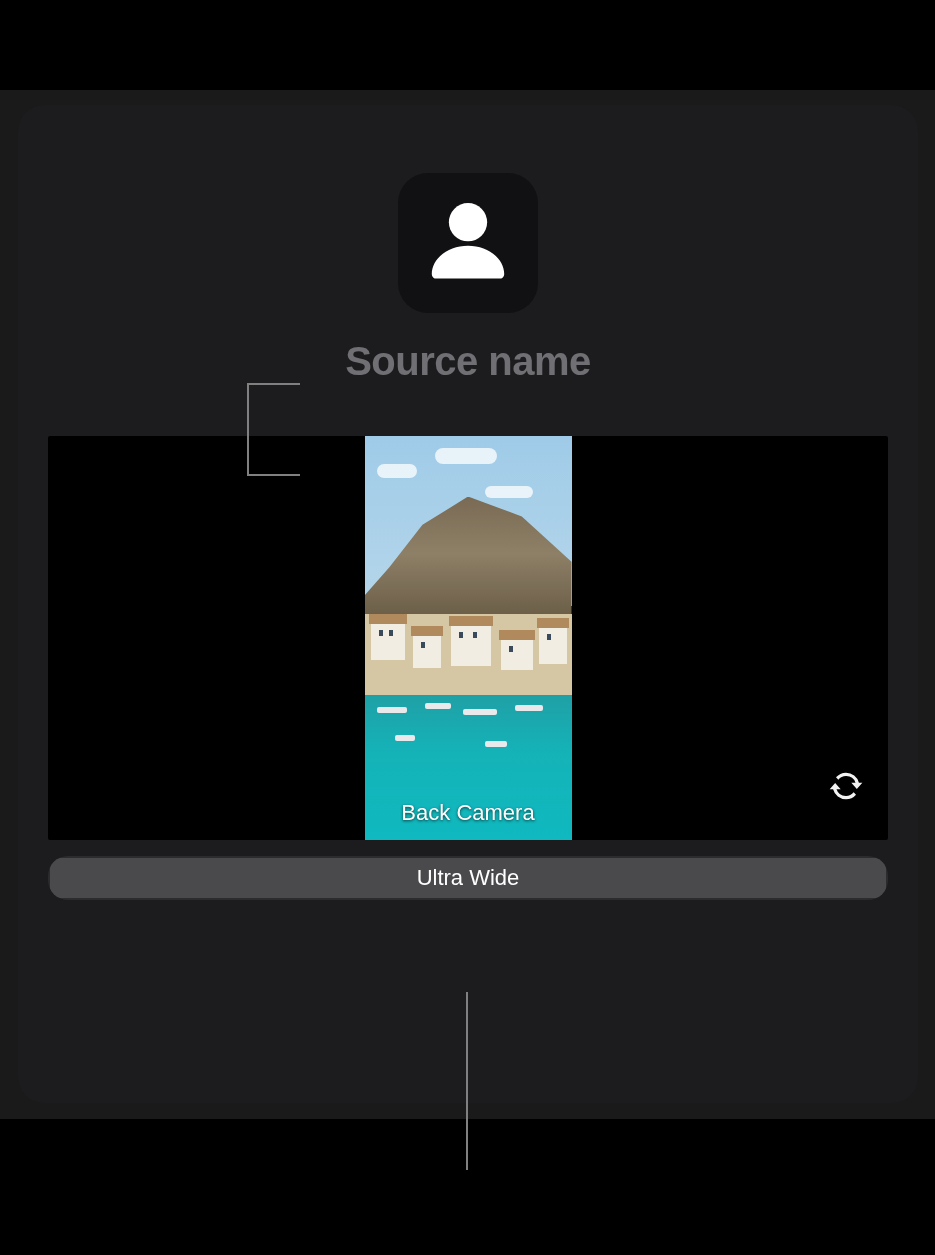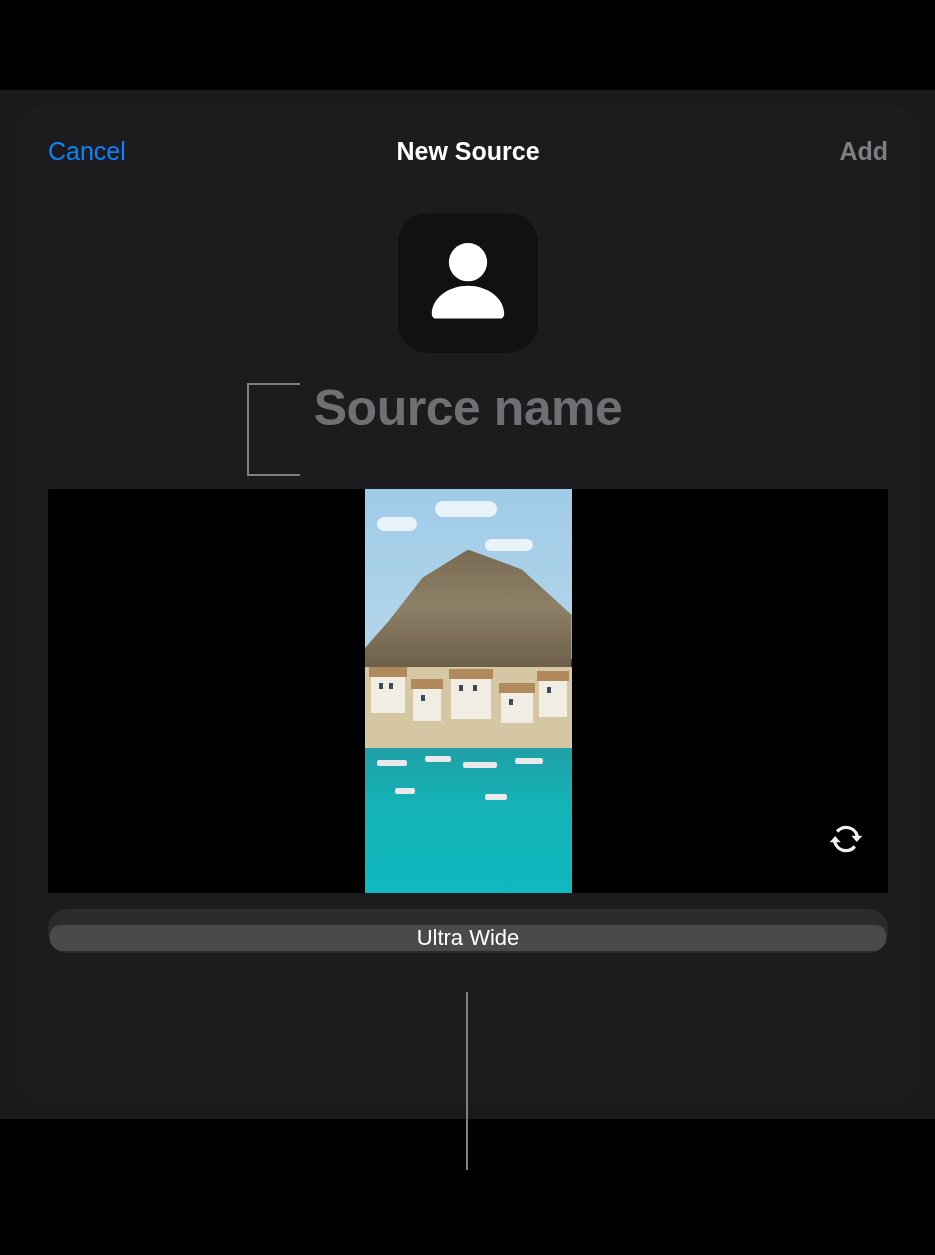--- a/index.html
+++ b/index.html
@@ -70,21 +70,21 @@
     }
     .avatar svg { width: 82px; height: 92px; fill: #fff; }
     .name-row {
       margin-top: 26px;
       display: flex;
       justify-content: center;
       position: relative;
     }
     .source-name {
       color: #6f6f74;
-      font-size: 50px;
+      font-size: 40px;
       font-weight: 700;
       letter-spacing: -0.5px;
       text-align: center;
     }
     .edit-thumb-row {
       margin-top: 8px;
       display: flex;
       justify-content: center;
     }
     .edit-thumb {
@@ -185,21 +185,20 @@
       cursor: pointer;
     }
     .switch-btn svg { width: 40px; height: 40px; fill: #f2f2f2; }
     .segmented {
       margin-top: 16px;
       display: flex;
       background: #2c2c2e;
       border-radius: 20px;
       height: 44px;
       overflow: hidden;
-      align-items: flex-end;
     }
     .seg {
       flex: 1;
       display: flex;
       align-items: center;
       justify-content: center;
       color: #fff;
       font-size: 22px;
       cursor: pointer;
     }
@@ -211,25 +210,20 @@
     .seg:not(.selected) { color: #e8e8ea; }
   </style>
 </head>
 <body>
 
 <div class="callout-top"></div>
 
 <div class="backdrop"></div>
 
 <div class="modal">
-  <div class="modal-header">
-    <span class="cancel">Cancel</span>
-    <span class="title">New Source</span>
-    <span class="add">Add</span>
-  </div>
 
   <div class="avatar-wrap">
     <div class="avatar">
       <span>
         <svg viewBox="0 0 24 26">
             <circle cx="12" cy="7.5" r="5.6"></circle>
             <path d="M12 14.4c-5.8 0-10.6 3.7-10.6 8.3 0 .8.6 1.3 1.4 1.3h18.4c.8 0 1.4-.5 1.4-1.3 0-4.6-4.8-8.3-10.6-8.3z"></path>
           </svg>
       </span>
     </div>
@@ -269,20 +263,21 @@
       </div>
       <div class="sea">
         <div class="boat b1"></div>
           <div class="boat b2"></div>
           <div class="boat b3"></div>
         <div class="boat b4"></div>
           <div class="boat b5"></div>
           <div class="boat b6"></div>
       </div>
     </div>
+    <div class="cam-label">Back Camera</div>
     <div class="switch-btn">
       <span>
         <svg viewBox="0 0 24 24">
             <path d="M12 4a8 8 0 0 1 7.75 6h2.05l-3.3 3.8L15.2 10h2.5a5.9 5.9 0 0 0-5.7-4 5.9 5.9 0 0 0-4.6 2.2L6 6.8A8 8 0 0 1 12 4zm0 16a8 8 0 0 1-7.75-6H2.2l3.3-3.8L8.8 14H6.3a5.9 5.9 0 0 0 5.7 4 5.9 5.9 0 0 0 4.6-2.2l1.4 1.4A8 8 0 0 1 12 20z"></path>
           </svg>
       </span>
     </div>
   </div>
 
   <div class="segmented">

